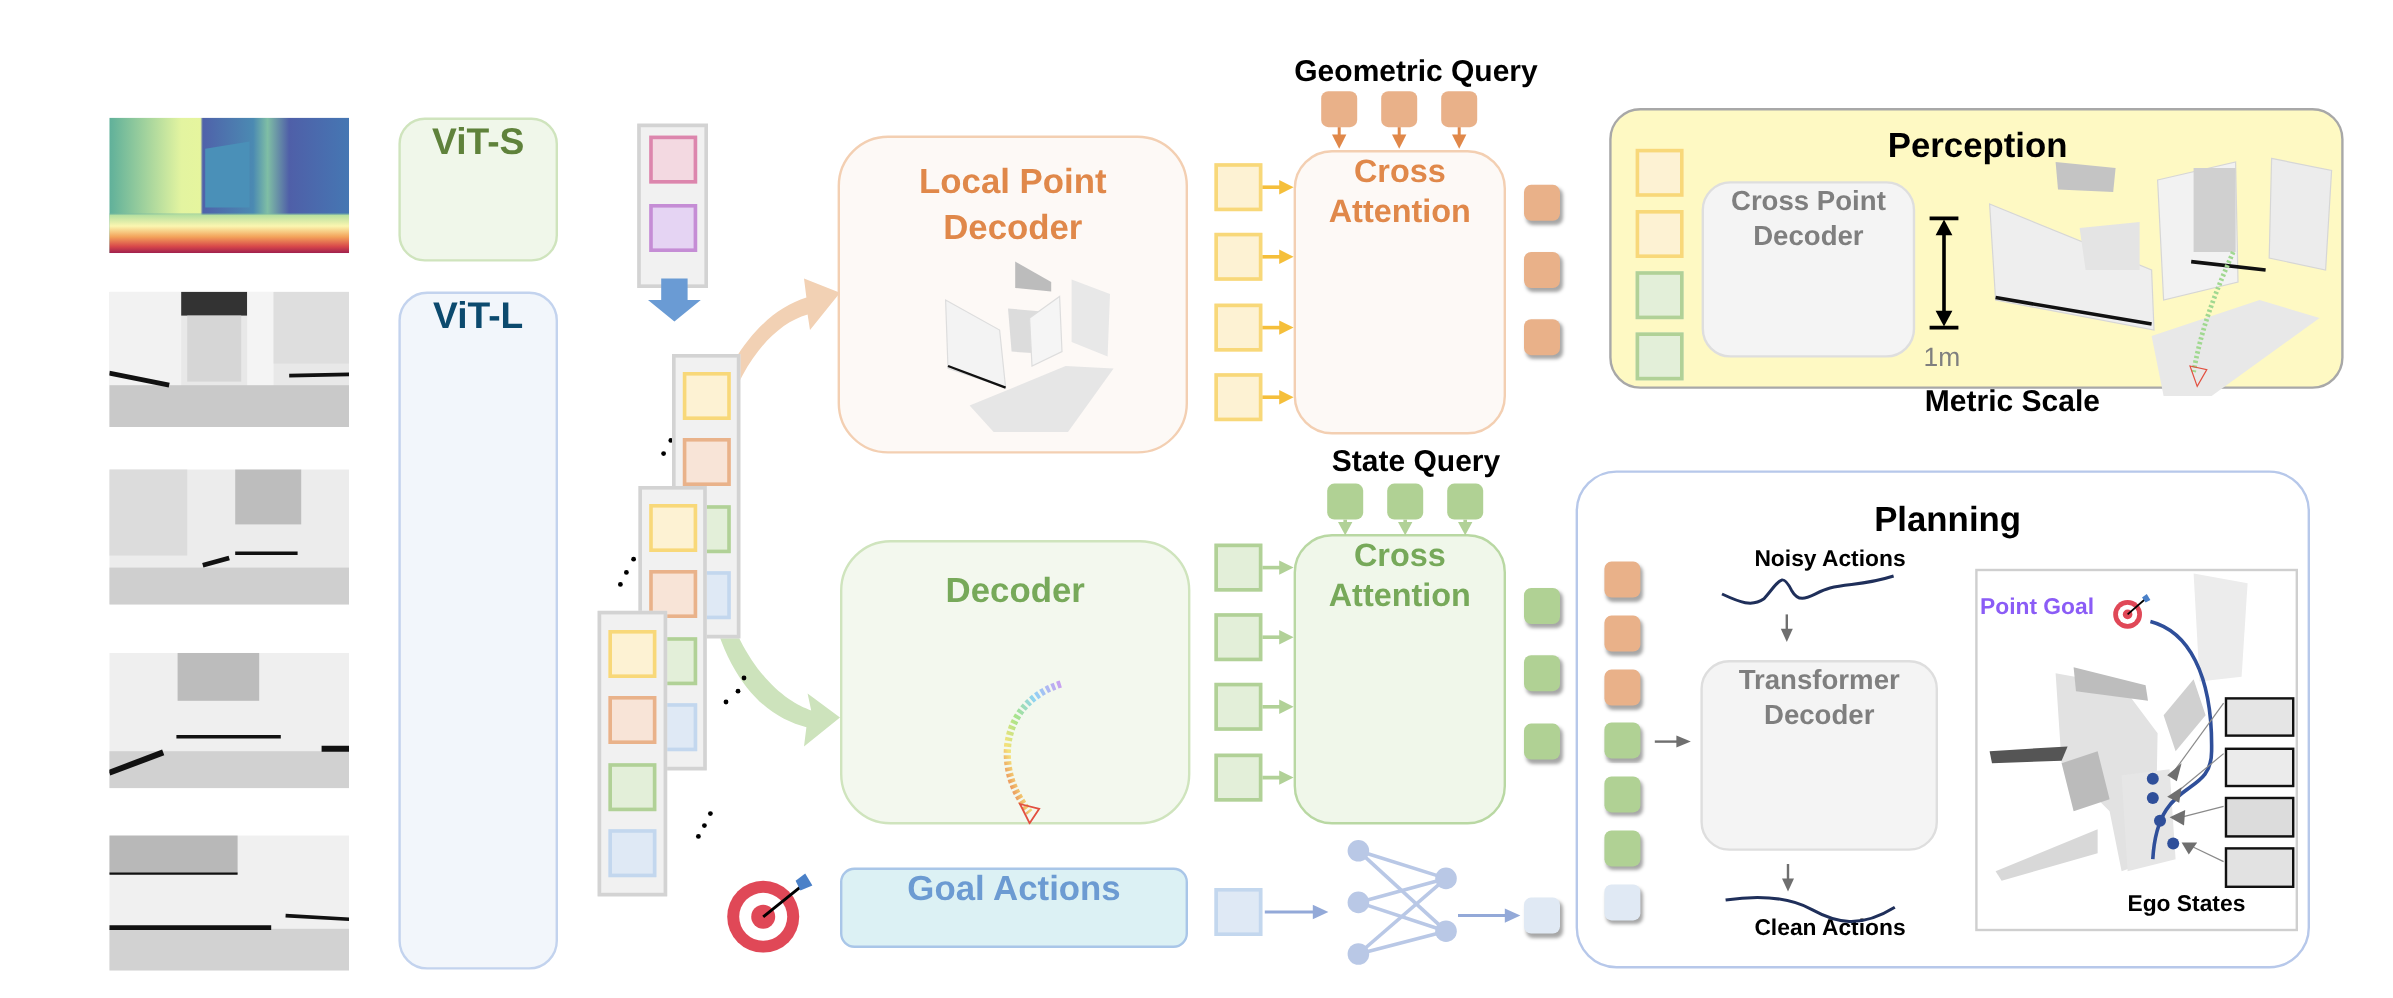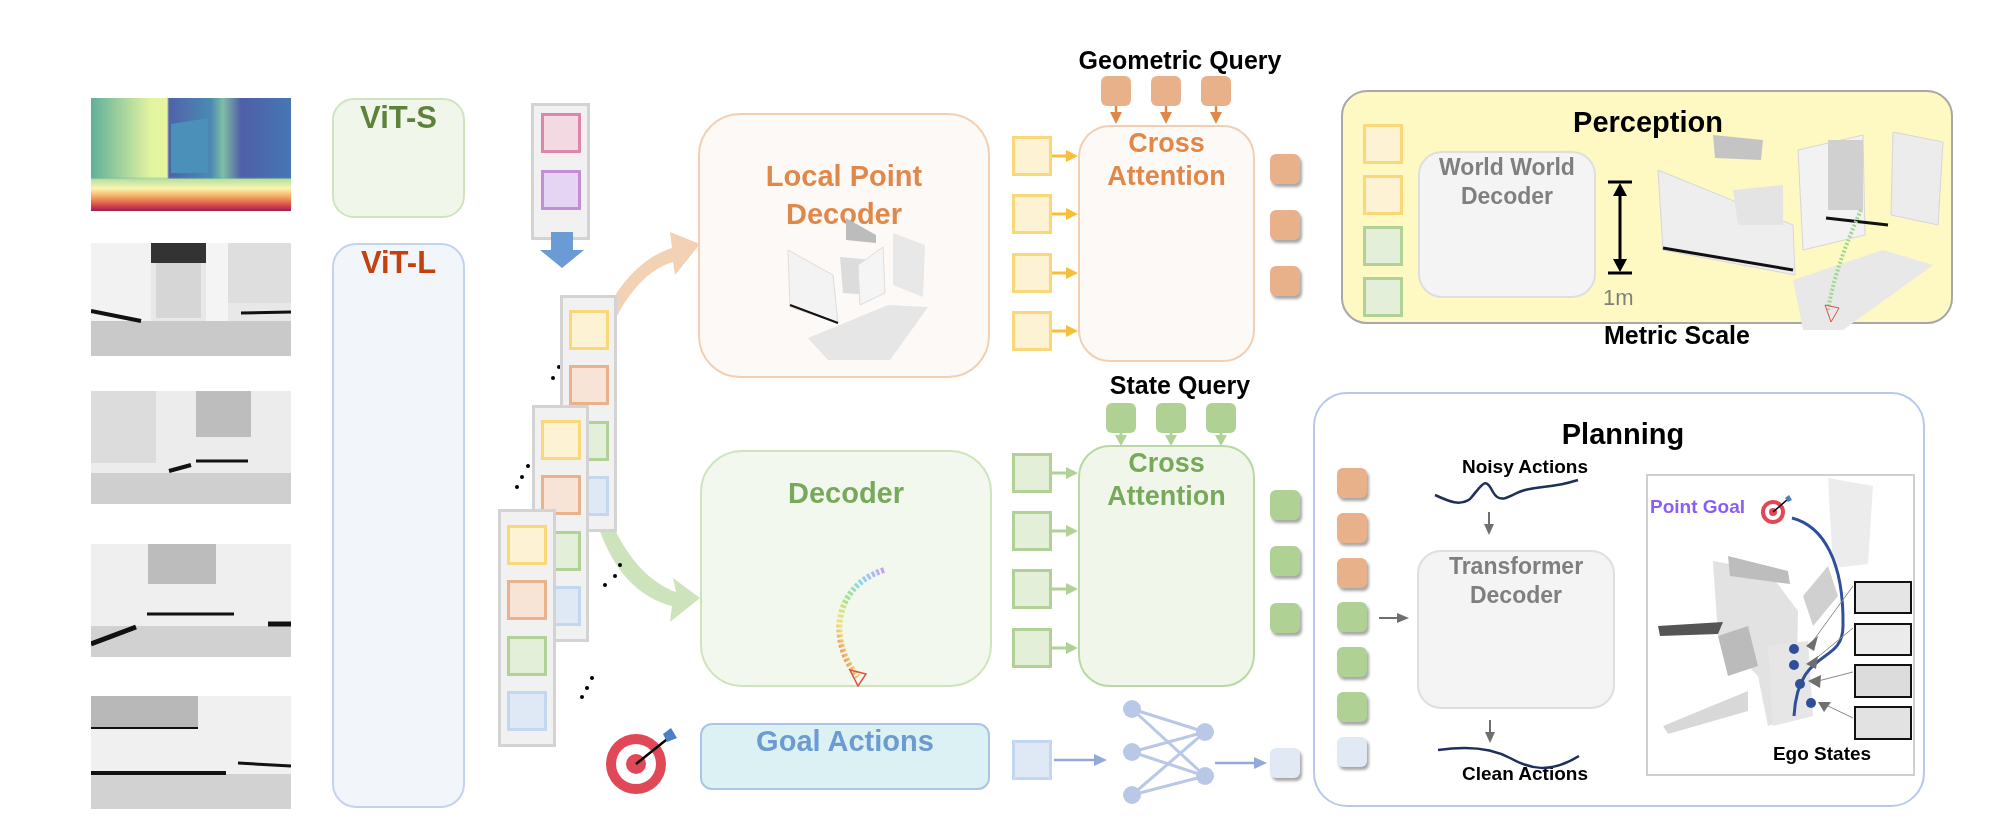--- a/index.html
+++ b/index.html
@@ -96,21 +96,21 @@
     <line x1="0" y1="32" x2="107" y2="32" stroke="#111" stroke-width="2"></line>
     <rect x="0" y="78" width="200" height="35" fill="#d2d2d2"></rect>
     <line x1="0" y1="77" x2="135" y2="77" stroke="#111" stroke-width="4"></line>
     <line x1="147" y1="67" x2="200" y2="70" stroke="#111" stroke-width="3"></line>
   </svg>
 </div>
 
 <div class="box center-text" style="left:332px;top:98px;width:133px;height:120px;background:#f0f7ea;border:2px solid #cfe4bd;border-radius:22px;font-size:31px;color:#5f823b;">
   <span>ViT-S</span>
 </div>
-<div class="box center-text" style="left:332px;top:243px;width:133px;height:565px;background:#f2f6fb;border:2px solid #c3d3ee;border-radius:24px;font-size:31px;color:#c2410c;">
+<div class="box center-text" style="left:332px;top:243px;width:133px;height:565px;background:#f2f6fb;border:2px solid #c3d3ee;border-radius:24px;font-size:31px;color:#0c4a6e;">
   <span>ViT-L</span>
 </div>
 
 <div class="column" style="left:531px;top:103px;width:59px;height:137px;">
   <div class="token tok-pink" style="left:7px;top:7px;"></div>
   <div class="token tok-purple" style="left:7px;top:64px;"></div>
 </div>
 <svg class="overlay" width="1994" height="832" style="pointer-events:none;">
   <polygon points="551,232 573,232 573,250 584,250 562,268 540,250 551,250" fill="#6a9bd4"></polygon>
 
@@ -146,21 +146,21 @@
   <div class="token tok-blue" style="left:6px;top:178px;"></div>
 </div>
 <div class="column" style="left:498px;top:509px;width:58px;height:238px;">
   <div class="token tok-yellow" style="left:6px;top:13px;"></div>
   <div class="token tok-orange" style="left:6px;top:68px;"></div>
   <div class="token tok-green" style="left:6px;top:124px;"></div>
   <div class="token tok-blue" style="left:6px;top:179px;"></div>
 </div>
 
 <div class="box" style="left:698px;top:113px;width:292px;height:265px;background:#fdf9f6;border:2px solid #f3cfb2;border-radius:42px;">
-  <div class="center-text" style="position:absolute;left:0;right:0;top:18px;font-size:29px;line-height:38px;color:#e0884a;margin-top:24px;">
+  <div class="center-text" style="position:absolute;left:0;right:0;top:18px;font-size:29px;line-height:38px;color:#e0884a;">
     <span>Local Point</span>
     <span>Decoder</span>
   </div>
   <svg style="position:absolute;left:68px;top:100px;" width="170" height="145" viewBox="0 0 170 145">
     <polygon points="40,123 60,145 122,145 160,92 120,90" fill="#e6e6e6"></polygon>
     <polygon points="20,35 65,60 70,108 22,92" fill="#f3f3f3" stroke="#ddd"></polygon>
     <line x1="22" y1="90" x2="70" y2="108" stroke="#111" stroke-width="2"></line>
     <polygon points="72,42 105,45 105,80 75,78" fill="#dcdcdc"></polygon>
     <polygon points="90,50 115,32 117,78 92,90" fill="#f5f5f5" stroke="#ddd"></polygon>
     <polygon points="78,3 108,20 108,28 78,25" fill="#bcbcbc"></polygon>
@@ -295,21 +295,21 @@
   </g>
 </svg>
 
 <div class="box" style="left:1313px;top:90px;width:612px;height:234px;border:2px solid #a8a8a8;border-radius:26px;background:#fef9c3;margin-left:28px;">
   <div class="label-black" style="left:305px;top:30px;font-size:29px;">Perception</div>
   <div class="token tok-yellow" style="left:20px;top:32px;"></div>
   <div class="token tok-yellow" style="left:20px;top:83px;"></div>
   <div class="token tok-green" style="left:20px;top:134px;"></div>
   <div class="token tok-green" style="left:20px;top:185px;"></div>
   <div class="box center-text" style="left:75px;top:59px;width:178px;height:147px;background:#f4f4f4;border:2px solid #dedede;border-radius:24px;font-size:23px;line-height:29px;color:#7f7f7f;">
-    <span>World World</span>
+    <span>Cross Point</span>
     <span>Decoder</span>
   </div>
   <svg style="position:absolute;left:262px;top:80px;" width="30" height="110" viewBox="0 0 30 110">
     <line x1="3" y1="10" x2="27" y2="10" stroke="#000" stroke-width="3"></line>
     <line x1="3" y1="101" x2="27" y2="101" stroke="#000" stroke-width="3"></line>
     <line x1="15" y1="18" x2="15" y2="93" stroke="#000" stroke-width="3"></line>
     <polygon points="8,24 22,24 15,11" fill="#000"></polygon>
     <polygon points="8,87 22,87 15,100" fill="#000"></polygon>
   </svg>
   <div style="position:absolute;left:260px;top:193px;font-size:22px;color:#7f7f7f;">1m</div>

